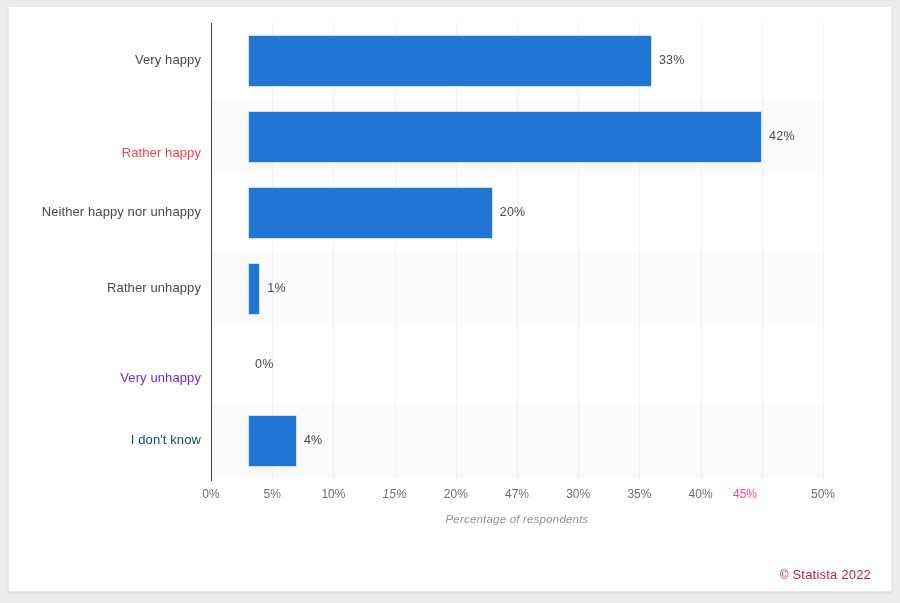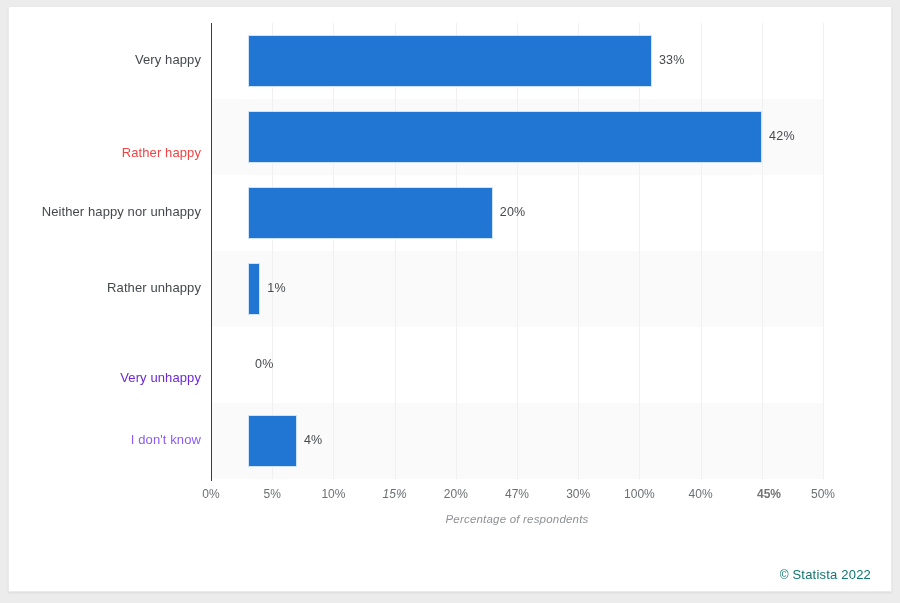--- a/index.html
+++ b/index.html
@@ -209,38 +209,38 @@
     </div>
 
     <div id="y-axis-line" style="background: rgb(60, 60, 60);"></div>
 
     <div id="cat-label-col">
         <div class="cat-label" style="top: 29px; color: rgb(69, 72, 76);">Very happy</div>
         <div class="cat-label" style="top: 105px; color: #ef4444; margin-top: 17px;">Rather happy</div>
         <div class="cat-label" style="top: 181px; color: rgb(69, 72, 76); margin-left: 19px;">Neither happy nor unhappy</div>
         <div class="cat-label" style="top: 257px; color: rgb(69, 72, 76);">Rather unhappy</div>
         <div class="cat-label" style="top: 347px; color: #6d28d9; margin-left: 20px;">Very unhappy</div>
-        <div class="cat-label" style="top: 409px; color: #8b5cf6;">I don't know</div>
+        <div class="cat-label" style="top: 409px; color: #0c4a6e;">I don't know</div>
       </div>
 
     <div id="x-ticks">
         <div class="x-tick" style="left: 0px; color: rgb(107, 110, 114);">0%</div>
         <div class="x-tick" style="left: 61.2px; color: rgb(107, 110, 114);">5%</div>
         <div class="x-tick" style="left: 122.4px; color: rgb(107, 110, 114);">10%</div>
         <div class="x-tick" style="left: 183.6px; color: rgb(107, 110, 114); font-style: italic;">15%</div>
         <div class="x-tick" style="left: 244.8px; color: rgb(107, 110, 114);">20%</div>
         <div class="x-tick" style="left: 306px; color: rgb(107, 110, 114);">47%</div>
         <div class="x-tick" style="left: 367.2px; color: rgb(107, 110, 114);">30%</div>
-        <div class="x-tick" style="left: 428.4px; color: rgb(107, 110, 114);">100%</div>
+        <div class="x-tick" style="left: 428.4px; color: rgb(107, 110, 114);">35%</div>
         <div class="x-tick" style="left: 489.6px; color: rgb(107, 110, 114);">40%</div>
-        <div class="x-tick" style="left: 558px; color: #737373; font-weight: bold;">45%</div>
+        <div class="x-tick" style="left: 534px; color: #ec4899;">45%</div>
         <div class="x-tick" style="left: 612px; color: rgb(107, 110, 114);">50%</div>
       </div>
 
     <div id="x-axis-title" style="color: rgb(142, 145, 150); font-style: italic;">Percentage of respondents</div>
 
-    <div id="statista-credit" style="color: #0f766e;">
+    <div id="statista-credit" style="color: #be185d;">
       <span class="copy-glyph">©</span>
       <span>Statista 2022</span>
     </div>
 
   </div>
 </div>
 
 </body></html>

